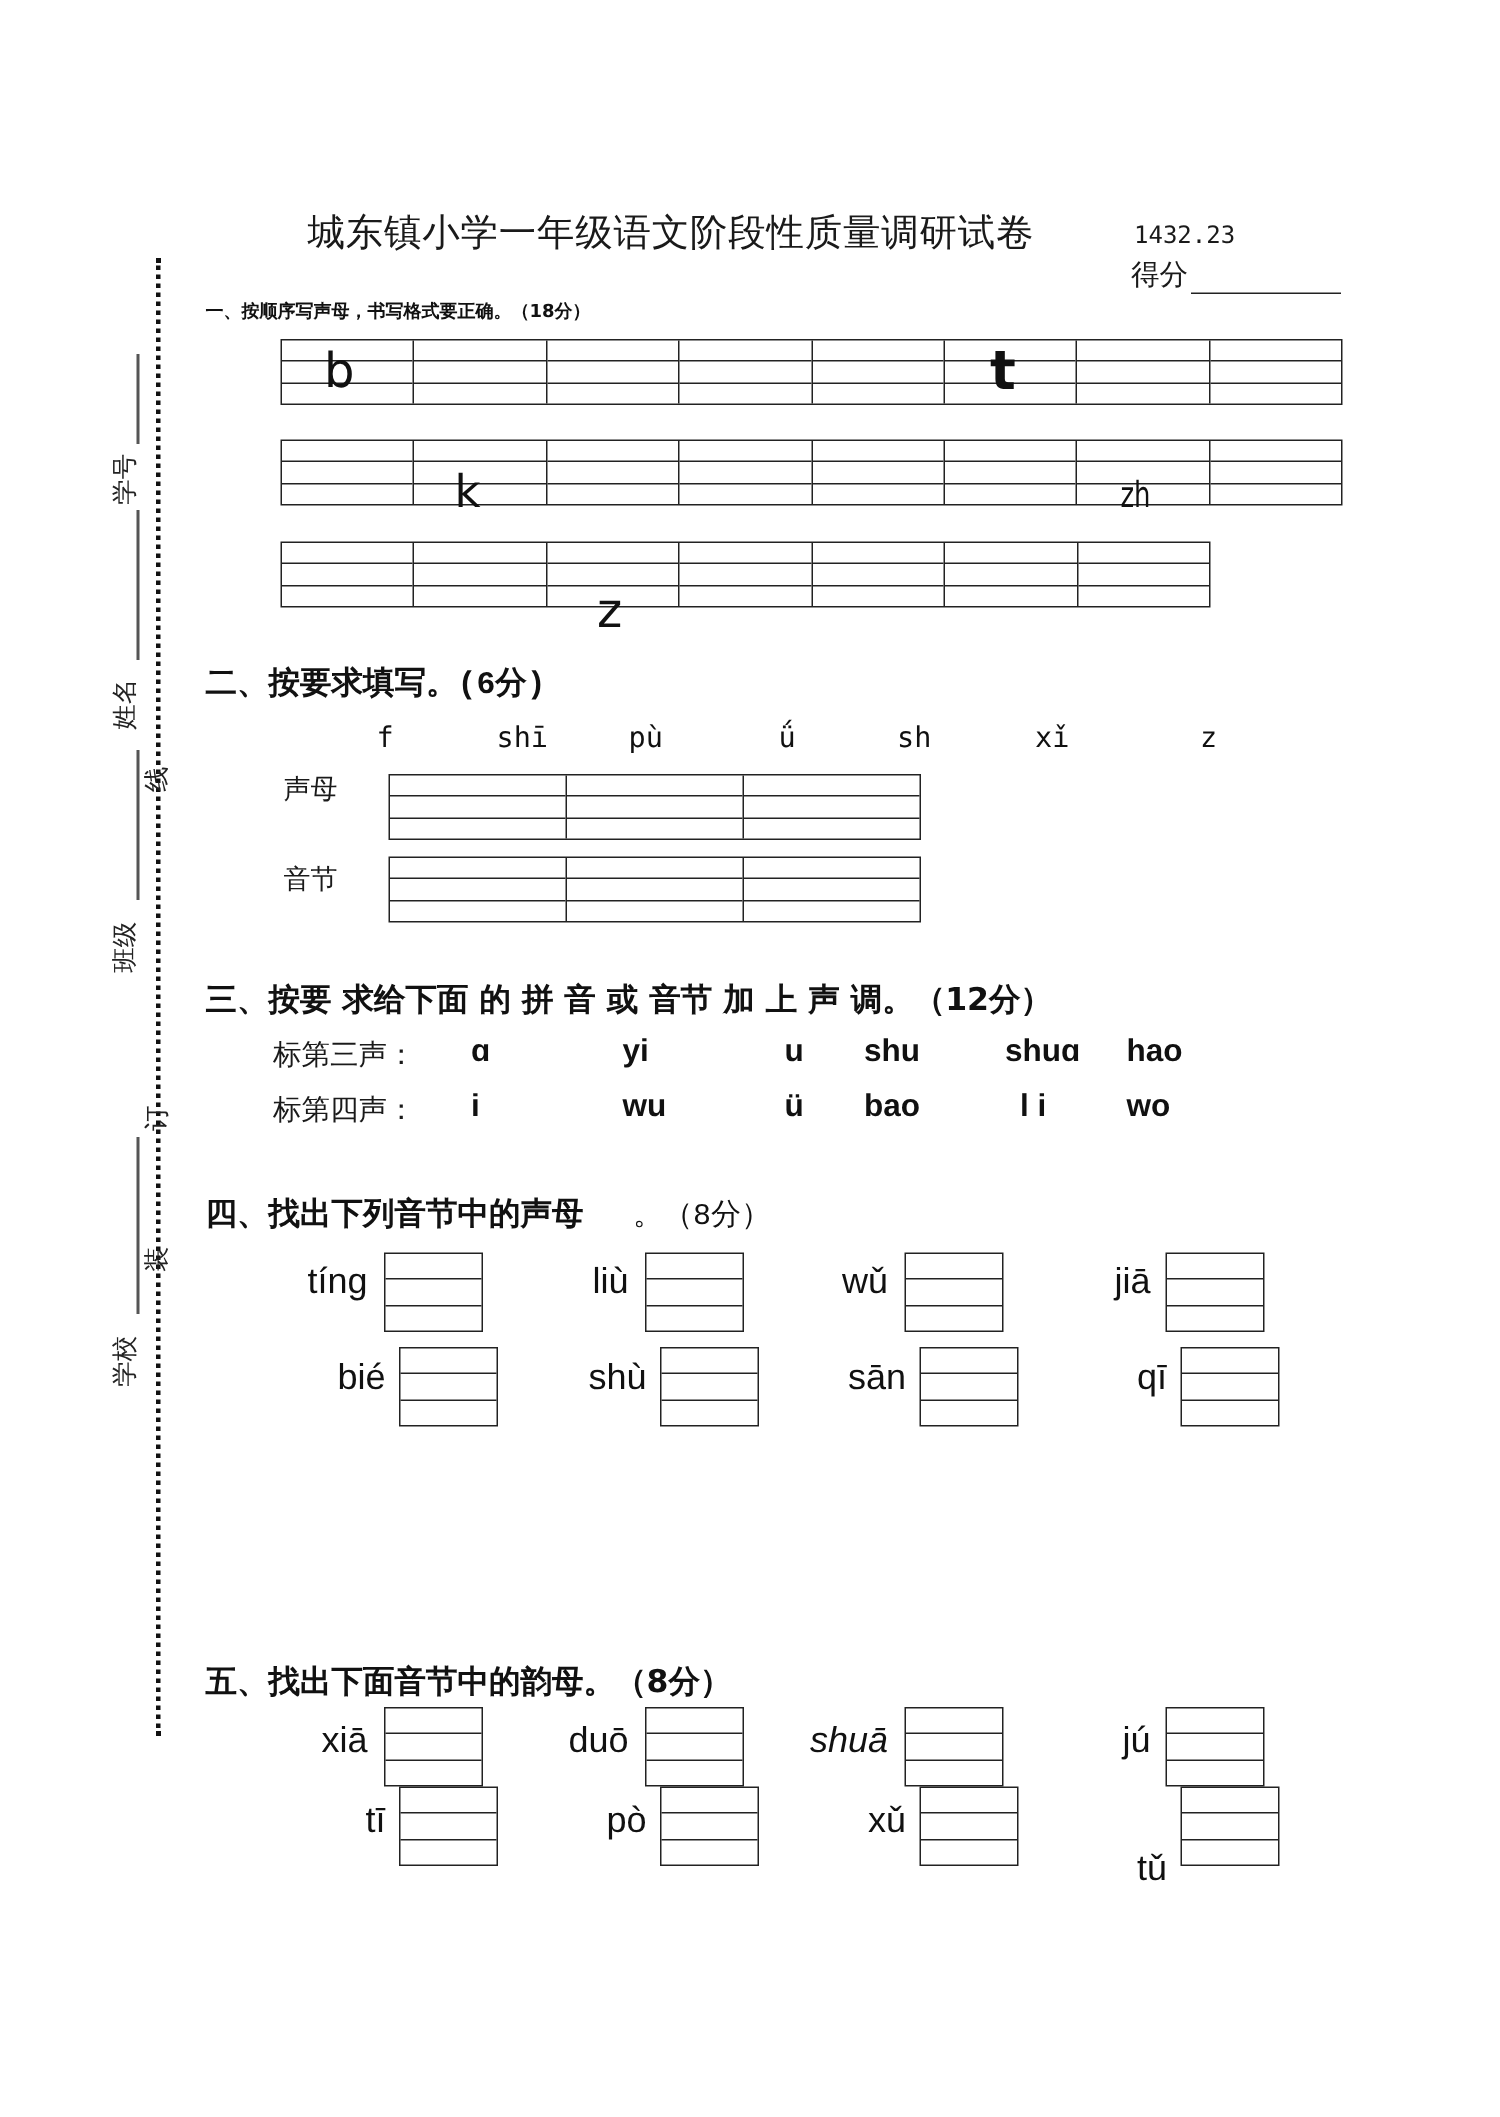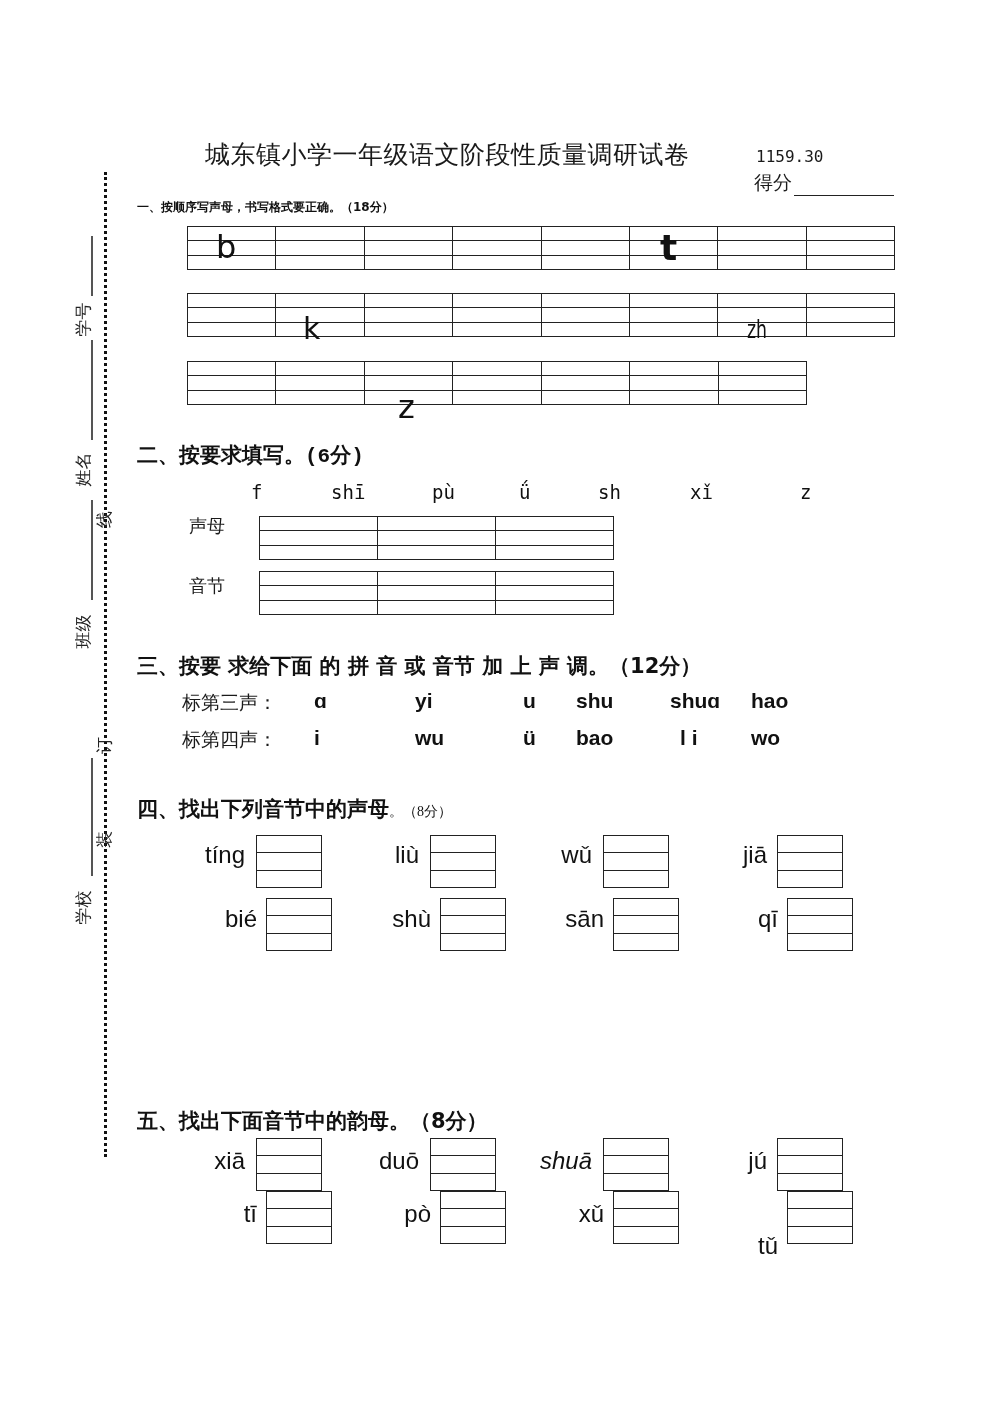--- a/index.html
+++ b/index.html
@@ -5,21 +5,21 @@
   html, body { margin: 0; padding: 0; background: #ffffff; }
   body { width: 1000px; height: 1411px; position: relative; overflow: hidden;
          font-family: "DejaVu Sans", "Liberation Sans", sans-serif; color: #111; }
   .abs { position: absolute; }
   .title { left: 205px; top: 138px; font-size: 25px; letter-spacing: 0.5px; white-space: nowrap; color: #1a1a1a; }
   .date { left: 756px; top: 147px; font-size: 16px; font-family: "DejaVu Sans Mono", monospace; color: #1a1a1a; }
   .score { left: 754px; top: 170px; font-size: 19px; color: #1a1a1a; white-space: nowrap; }
   .score-line { display: inline-block; width: 100px; border-bottom: 1px solid #222; height: 16px; vertical-align: bottom; margin-left: 2px; }
   .h-small { font-size: 12px; font-weight: bold; white-space: nowrap; }
   .h-big { font-size: 21px; font-weight: bold; white-space: nowrap; }
-  .h-big .pts-serif { font-weight: normal; font-family: Liberation Serif, serif; font-size: 14px; }
+  .h-big .pts-serif { font-weight: normal; font-family: Liberation Mono, monospace; font-size: 20px; margin-left: 33px; }
 
   
   .grid { position: absolute; border: 1.5px solid #222; box-sizing: border-box; display: flex; }
   .grid .cell { position: relative; flex: 1 1 0; border-right: 1.5px solid #222; box-sizing: border-box; }
   .grid .cell:last-child { border-right: none; }
   .grid .cell::before, .grid .cell::after { content: ""; position: absolute; left: 0; right: 0; border-top: 1.3px solid #222; }
   .grid .cell::before { top: 32%; }
   .grid .cell::after { top: 66%; }
 
   .glyph { position: absolute; font-size: 32px; color: #111; line-height: 1; }
@@ -40,21 +40,21 @@
 
   
   .dots { left: 104px; top: 172px; height: 985px; border-left: 3px dotted #111; }
   .vtext { position: absolute; transform: rotate(-90deg); transform-origin: center; white-space: nowrap; font-size: 17px; color: #222; }
   .vline { position: absolute; width: 1.5px; background: #555; }
 </style>
 </head>
 <body>
 
 <div class="abs title">城东镇小学一年级语文阶段性质量调研试卷</div>
-<div class="abs date">1159.30</div>
+<div class="abs date">1432.23</div>
 <div class="abs score">
   <span>得分</span><span class="score-line"></span>
 </div>
 
 <div class="abs dots"></div>
 <div class="vline" style="left:91px; top:236px; height:60px;"></div>
 <div class="vtext" style="left:66px; top:308px;">学号</div>
 <div class="vline" style="left:91px; top:340px; height:100px;"></div>
 <div class="vtext" style="left:66px; top:458px;">姓名</div>
 <div class="vtext" style="left:96px; top:508px;">线</div>
@@ -100,21 +100,21 @@
   <div class="cell"></div>
   <div class="cell"></div>
   <div class="cell"></div>
   <div class="cell"></div>
 </div>
 <div class="glyph" style="left:398px; top:391px; font-size:32px;">z</div>
 
 <div class="abs h-big" style="left:137px; top:441px;font-family:Liberation Mono, monospace;">二、按要求填写。(6分)</div>
 <div class="abs py-row" style="left:251px; top:481px;">f</div>
 <div class="abs py-row" style="left:331px; top:481px;">shī</div>
-<div class="abs py-row" style="left:432px; top:481px;">pù</div>
+<div class="abs py-row" style="left:419px; top:481px;">pù</div>
 <div class="abs py-row" style="left:519px; top:481px;">ǘ</div>
 <div class="abs py-row" style="left:598px; top:481px;">sh</div>
 <div class="abs py-row" style="left:690px; top:481px;">xǐ</div>
 <div class="abs py-row" style="left:800px; top:481px;">z</div>
 
 <div class="abs lbl" style="left:189px; top:514px;">声母</div>
 <div class="grid" style="left:259px; top:516px; width:355px; height:44px;">
   <div class="cell"></div>
   <div class="cell"></div>
   <div class="cell"></div>

